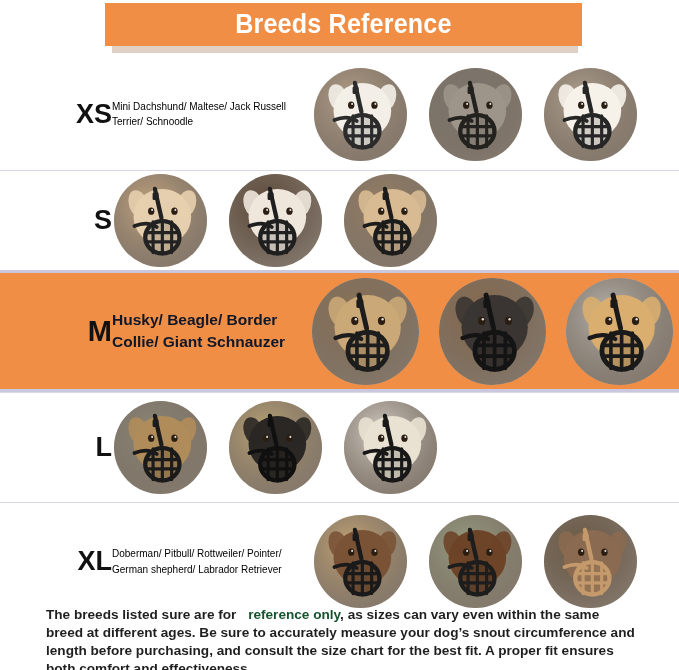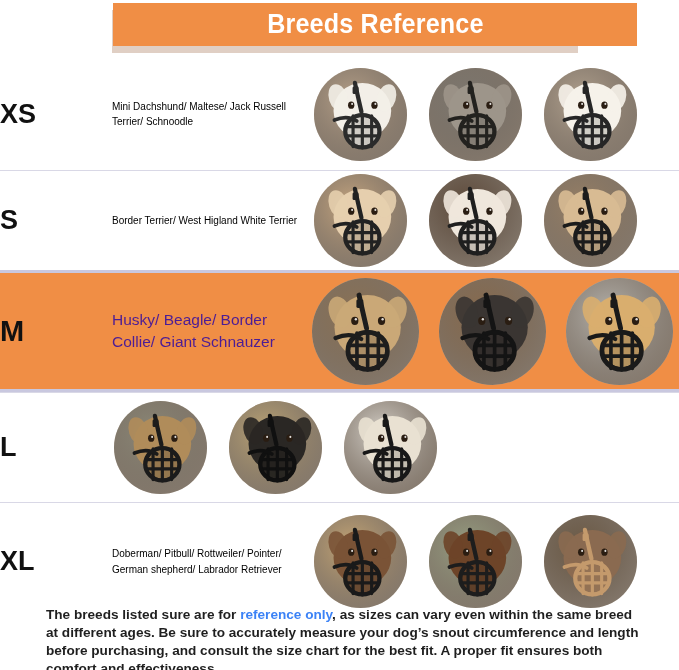--- a/index.html
+++ b/index.html
@@ -31,27 +31,26 @@
     left: 7px;
     top: 7px;
     width: 466px;
     height: 43px;
     background: #e0cfc4;
   }
   .banner {
     position: absolute;
     left: 0;
     top: 0;
-    width: 524px;
+    width: 477px;
     height: 43px;
     background: #f08e45;
     display: flex;
     align-items: center;
     justify-content: center;
-    margin-left: 8px;
   }
   .banner-title {
     color: #ffffff;
     font-size: 27px;
     font-weight: bold;
     letter-spacing: 0.2px;
     font-family: "Liberation Sans", sans-serif;
     transform: scaleX(0.93);
   }
 
@@ -74,41 +73,41 @@
     border-top: 3px solid #c9c8df;
     border-bottom: 3px solid #c9c8df;
   }
   .row.sep {
     border-top: 1px solid #d9d8e6;
   }
 
   .size-cell {
     width: 112px;
     flex: 0 0 112px;
-    text-align: left;
+    text-align: right;
     font-size: 27px;
     font-weight: bold;
     color: #111111;
     font-family: "Liberation Sans", sans-serif;
   }
   .row.highlight .size-cell { font-size: 29px; }
 
   .breeds-cell {
     flex: 0 0 200px;
     width: 200px;
     font-size: 10px;
     line-height: 1.55;
     color: #000000;
     font-family: "Liberation Sans", sans-serif;
     padding-right: 6px;
   }
   .row.highlight .breeds-cell {
     font-size: 15.5px;
-    font-weight: normal;
-    color: #4c1d95;
+    font-weight: bold;
+    color: #0f172a;
     line-height: 1.45;
   }
 
   .thumbs {
     flex: 1 1 auto;
     display: flex;
     align-items: center;
     gap: 22px;
     padding-left: 2px;
   }
@@ -131,21 +130,21 @@
     position: absolute;
     left: 46px;
     top: 606px;
     width: 594px;
     font-size: 13.6px;
     line-height: 1.33;
     font-weight: bold;
     color: #1f1f1f;
     font-family: "Liberation Sans", sans-serif;
   }
-  .footer .accent { color: #3b82f6; }
+  .footer .accent { color: #14532d; margin-left: 8px; }
 </style>
 </head>
 <body>
 
 <div id="page">
 
   <div class="banner-wrap">
     <div class="banner-shadow"></div>
     <div class="banner">
       <div class="banner-title">Breeds Reference</div>
@@ -268,21 +267,20 @@
 
     <path d="M44 16 C47 30 49 38 51 47" stroke="#262626" stroke-width="4.6" fill="none" stroke-linecap="round"></path>
     <path d="M22 56 C32 52 40 53 46 57" stroke="#262626" stroke-width="4" fill="none" stroke-linecap="round"></path>
     <rect x="41.5" y="20" width="6.5" height="8" rx="1.4" fill="#262626"></rect>
   </svg>
           </div>
         </div>
       </div>
       <div class="row sep" style="height: 100px;">
         <div class="size-cell">S</div>
-        <div class="breeds-cell">Border Terrier/ West Higland White Terrier</div>
         <div class="thumbs">
           <div class="thumb" title="tan-bulldog-muzzle-photo">
   <svg viewBox="0 0 100 100" preserveAspectRatio="xMidYMid slice" aria-hidden="true">
     <defs>
       <radialGradient id="g10" cx="40%" cy="35%" r="75%">
         <stop offset="0%" stop-color="#c8a882" stop-opacity="1"></stop>
         <stop offset="100%" stop-color="#4a4038" stop-opacity="0.55"></stop>
       </radialGradient>
     </defs>
     <rect width="100" height="100" fill="url(#g10)"></rect>

